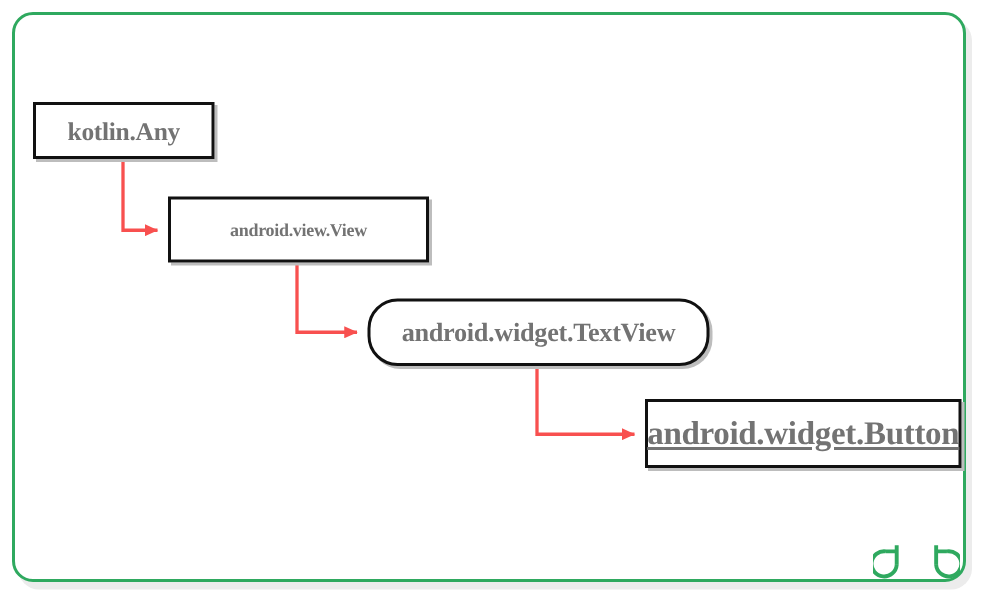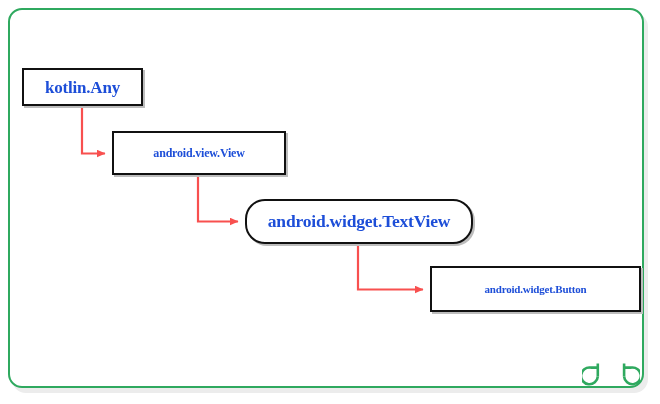--- a/index.html
+++ b/index.html
@@ -36,37 +36,37 @@
     box-sizing: border-box;
     background: #ffffff;
     border: 2px solid #111111;
     display: flex;
     align-items: center;
     justify-content: center;
     box-shadow: 2px 2px 0 0 #bdbdbd;
     z-index: 3;
   }
   .node-label {
-    color: #1d4ed8;
+    color: #737373;
     font-family: "Liberation Serif", serif;
     font-weight: bold;
     font-size: 17px;
     letter-spacing: -0.2px;
     white-space: nowrap;
     line-height: 1;
   }
   #node-0 { left: 22px;  top: 68px;  width: 121px; height: 38px; }
   #node-1 { left: 112px; top: 131px; width: 174px; height: 44px; }
   #node-2 { left: 245px; top: 199px; width: 228px; height: 45px; border-radius: 20px; }
   #node-3 { left: 430px; top: 266px; width: 211px; height: 46px; }
 
   #node-0 .node-label { font-size: 17px; }
   #node-1 .node-label { font-size: 12px; }
   #node-2 .node-label { font-size: 17.5px; }
-  #node-3 .node-label { font-size: 11px; }
+  #node-3 .node-label { font-size: 22px; text-decoration: underline; }
 
   
   #connectors {
     position: absolute;
     left: 0; top: 0;
     width: 660px;
     height: 404px;
     z-index: 2;
     pointer-events: none;
   }

